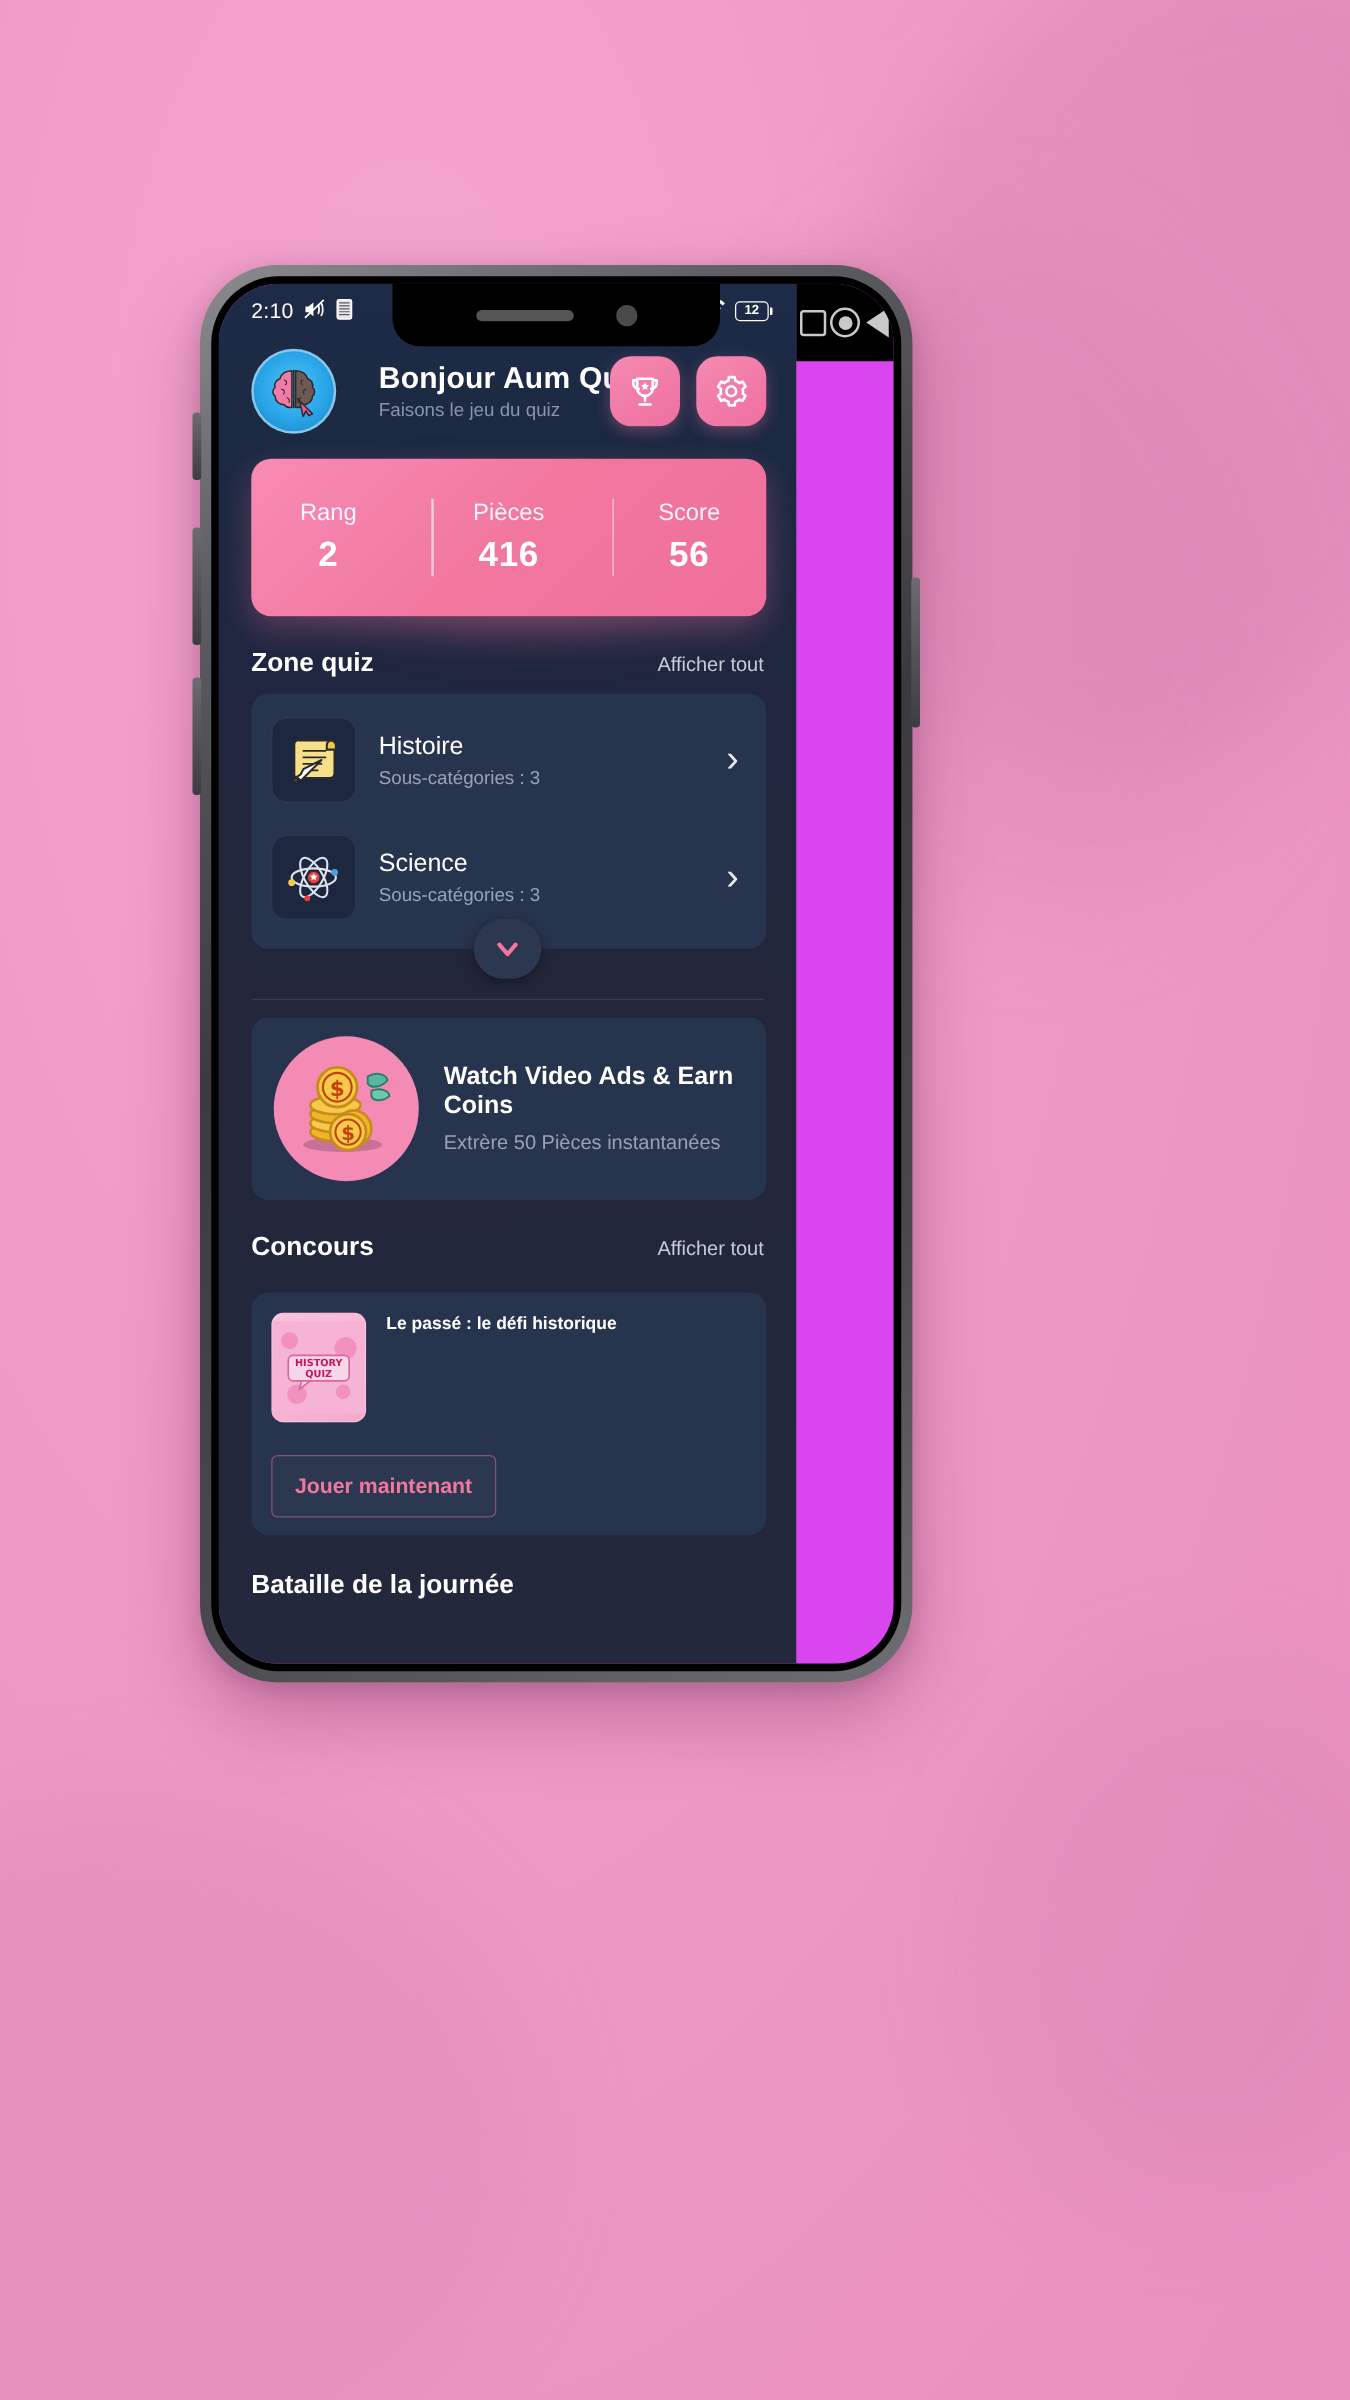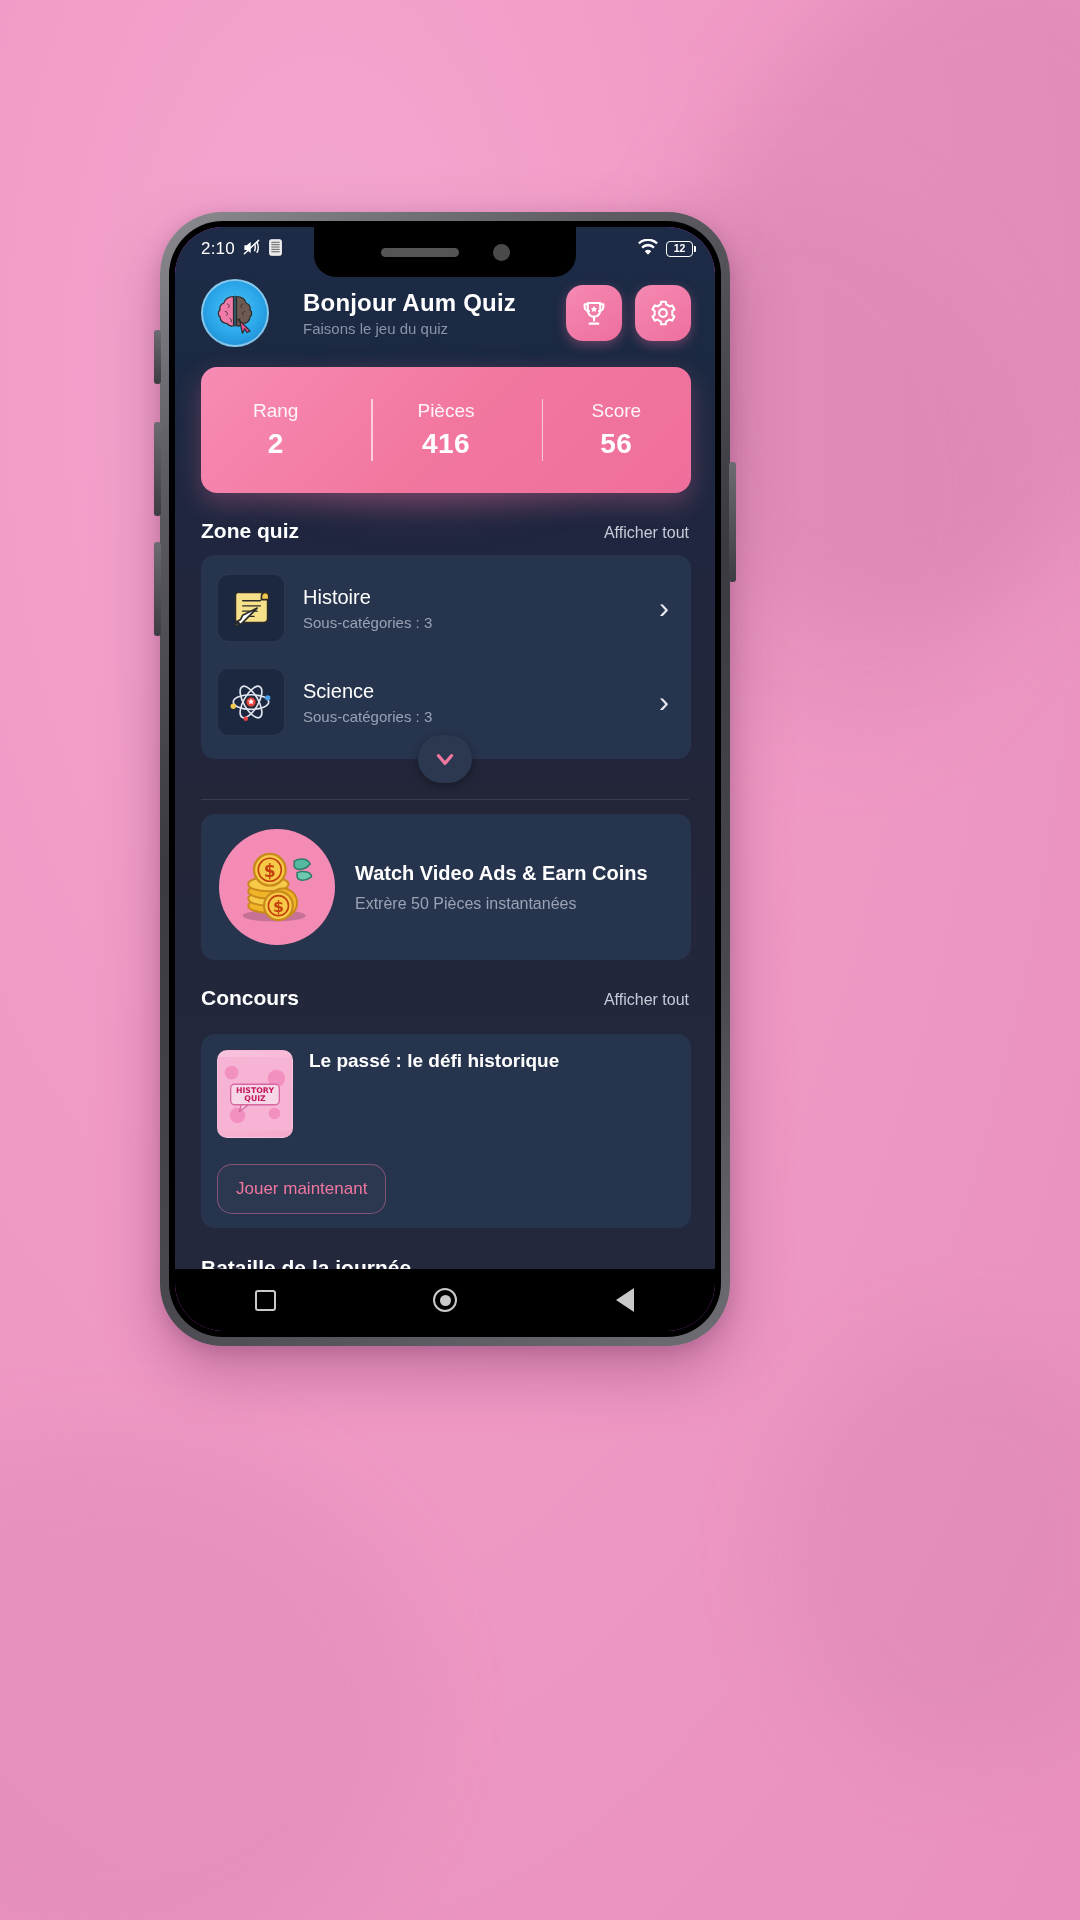--- a/index.html
+++ b/index.html
@@ -50,21 +50,21 @@
   .side-btn { position: absolute; background: linear-gradient(180deg,#6b6b71,#3c3c42); border-radius: 3px; }
   .sb-left1 { left: -6px; top: 118px; width: 7px; height: 54px; }
   .sb-left2 { left: -6px; top: 210px; width: 7px; height: 94px; }
   .sb-left3 { left: -6px; top: 330px; width: 7px; height: 94px; }
   .sb-right { right: -6px; top: 250px; width: 7px; height: 120px; }
 
   
   .app {
     position: absolute; left: 0; top: 0; right: 0; bottom: 0;
     background: #d946ef;
-    display: flex; flex-direction: column;
+    display: flex; flex-direction: row;
   }
   .app-scroll {
     flex: 1;
     background: linear-gradient(180deg, #1d2b47 0%, #1b2942 12%, #20263f 30%, #232639 55%, #23283d 100%);
     position: relative;
     overflow: hidden;
   }
   
   .glow {
     position: absolute; left: 40px; top: 140px; width: 420px; height: 160px;
@@ -203,29 +203,29 @@
   }
   .contest-top { display: flex; }
   .contest-thumb {
     width: 76px; height: 88px; border-radius: 10px; flex: none;
     background: linear-gradient(150deg,#f9c3dc,#f6a9cb);
     display: flex; align-items: center; justify-content: center; overflow: hidden;
     border: 1px solid rgba(255,255,255,0.12);
   }
   .contest-thumb svg { width: 76px; height: 76px; }
   .contest-info { margin-left: 16px; flex: 1; }
-  .contest-title { color: #fff; font-size: 19px; font-weight: 700; }
+  .contest-title { color: #fff; font-size: 14px; font-weight: 700; }
   .contest-desc { color: #aeb5c6; font-size: 15px; line-height: 1.42; margin-top: 7px; }
   .contest-bottom { display: flex; align-items: flex-end; margin-top: 26px; }
   .contest-meta { flex: 1; }
   .meta-row { color: #aeb5c6; font-size: 15px; margin-bottom: 9px; }
   .meta-strong { color: #fff; font-weight: 600; }
   .play-btn {
-    background: #2b3850; color: #f2779f; font-size: 17px; font-weight: 400;
-    border: 1px solid rgba(242,119,159,0.45); border-radius: 15px;
+    background: #2b3850; color: #f2779f; font-size: 17px; font-weight: 700;
+    border: 1px solid rgba(242,119,159,0.45); border-radius: 5px;
     padding: 14px 18px; white-space: nowrap;
   }
 
   .battle-title { color: #fff; font-size: 21px; font-weight: 600; padding: 28px 26px 0 26px; position: relative; z-index: 3; }
 
   
   .navbar {
     height: 62px; background: #000; display: flex; align-items: center;
     justify-content: space-around; flex: none;
   }

